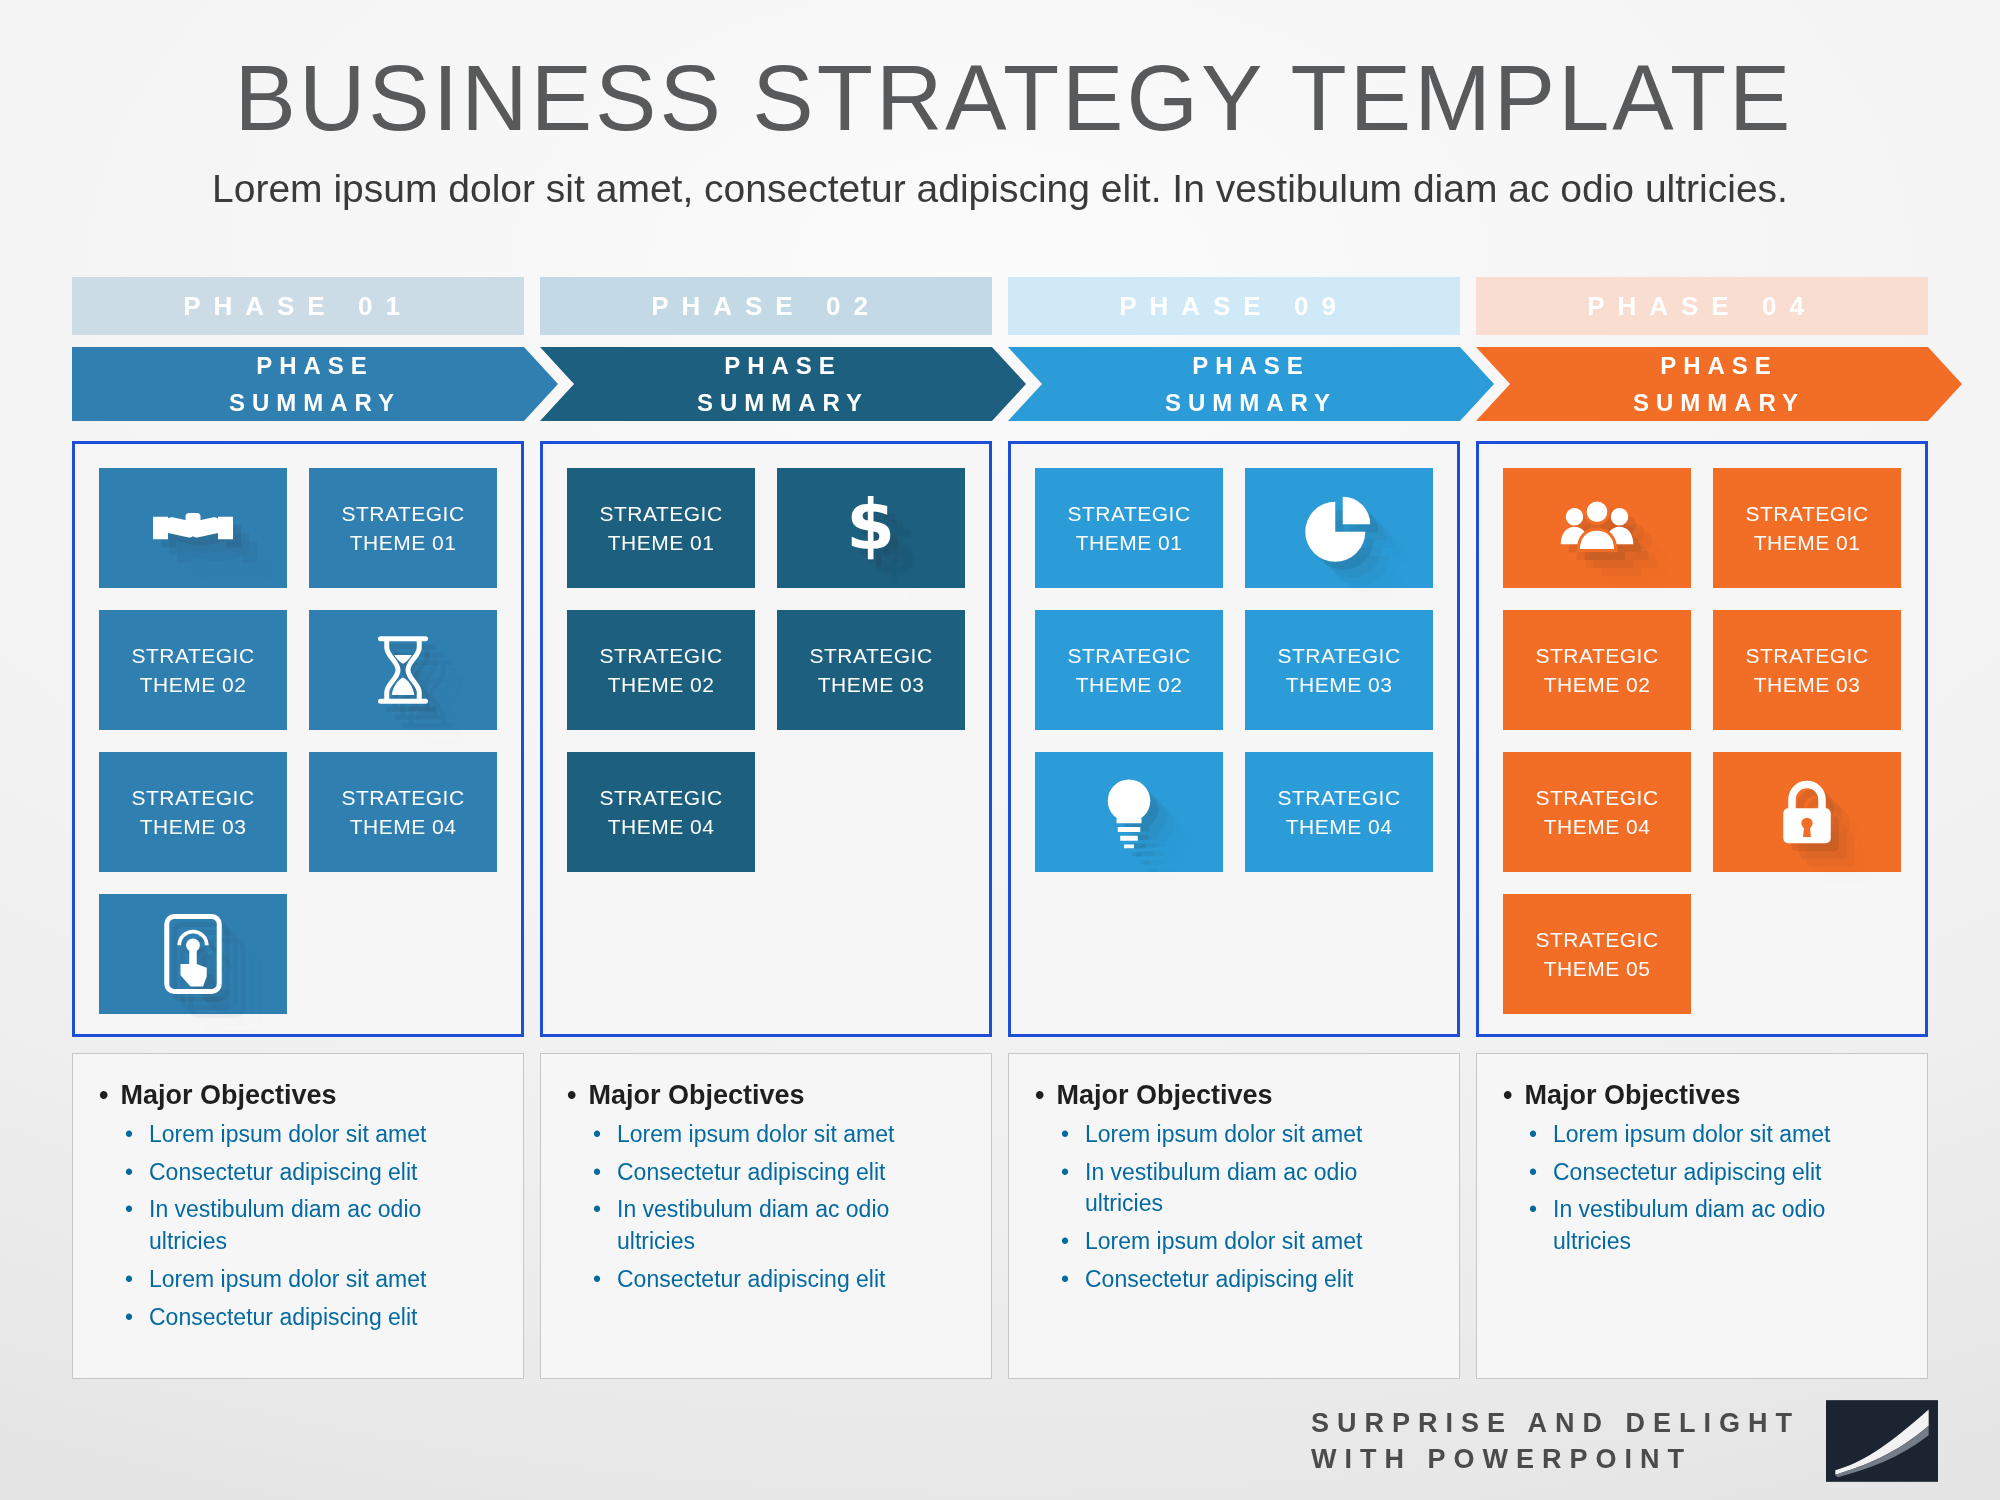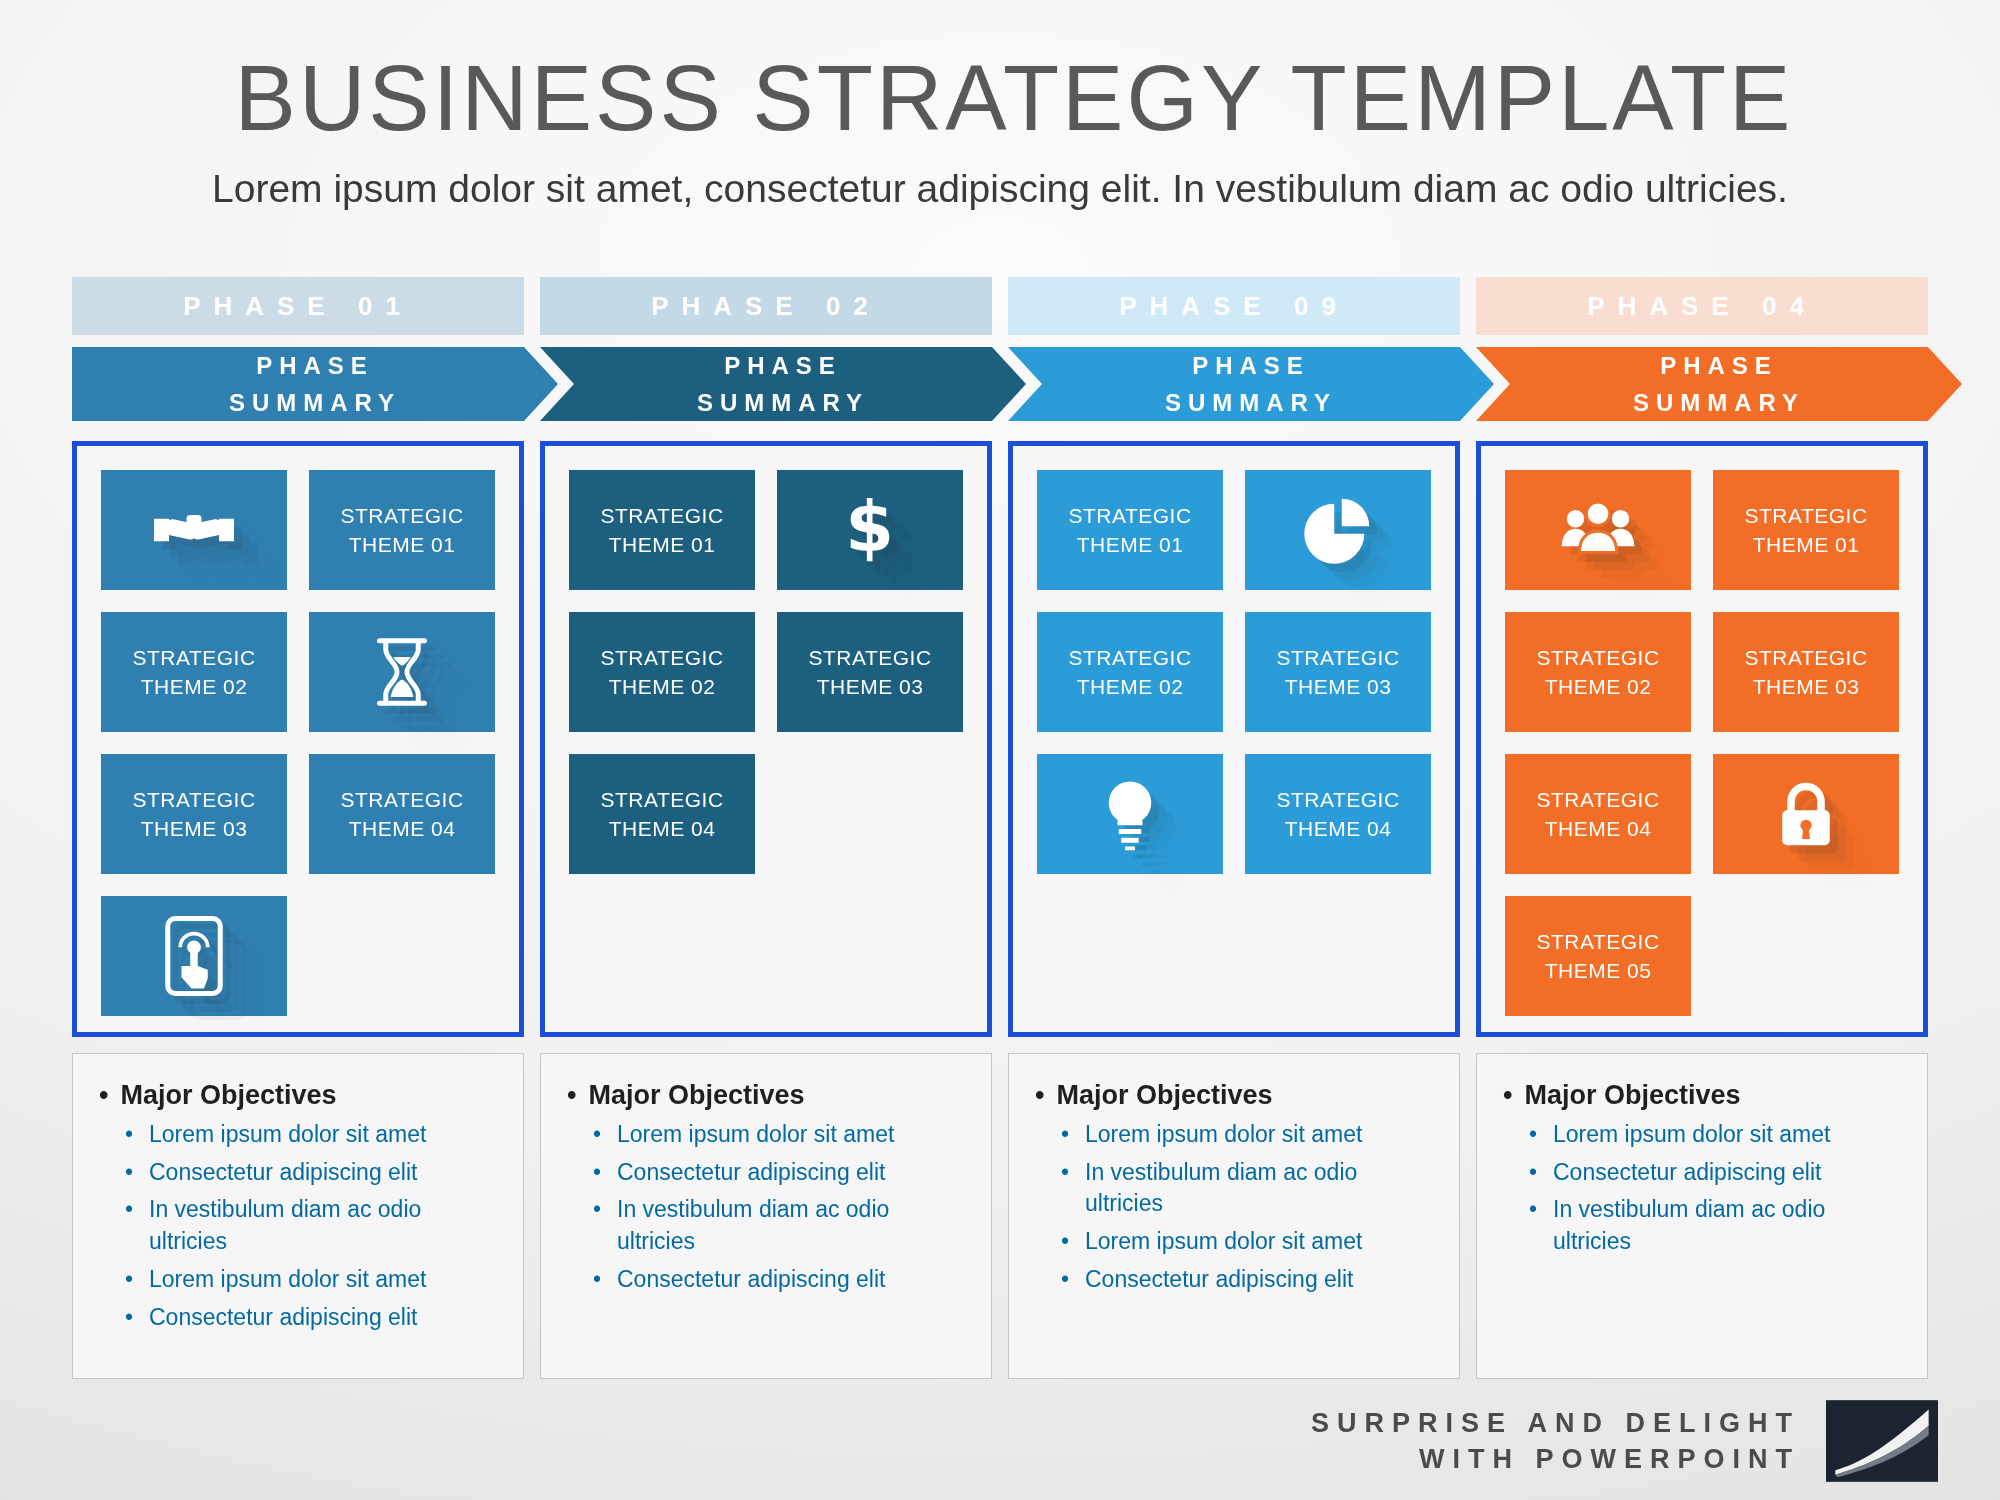--- a/index.html
+++ b/index.html
@@ -23,42 +23,42 @@
 
   .phase-arrow {
     margin-top:12px; height:74px; width:calc(100% + 34px);
     background:var(--accent);
     clip-path:polygon(0 0, 93% 0, 100% 50%, 93% 100%, 0 100%);
     display:flex; align-items:center; justify-content:center;
   }
   .phase-arrow.notched { clip-path:polygon(0 0, 93% 0, 100% 50%, 93% 100%, 0 100%, 7% 50%); }
   .phase-arrow-label { color:#fff; font-size:24px; letter-spacing:7px; text-align:center; width:250px; line-height:1.55; font-weight:bold; }
 
-  .tiles-panel { margin-top:20px; height:596px; border:5px solid #1d4ed8; background:#f6f6f6; padding:24px; }
+  .tiles-panel { margin-top:20px; height:596px; border:3px solid #1d4ed8; background:#f6f6f6; padding:24px; }
   .tiles-grid { display:grid; grid-template-columns:1fr 1fr; gap:22px; }
   .tile {
     height:120px; background:var(--accent); color:#fff;
     display:flex; align-items:center; justify-content:center;
     text-align:center; font-size:21px; line-height:1.4; letter-spacing:0.5px; padding:10px;
   }
   .tile-icon svg {
     width:80px; height:80px;
     filter: drop-shadow(8px 8px 0 rgba(40,40,40,0.10))
             drop-shadow(16px 16px 0 rgba(40,40,40,0.065))
             drop-shadow(24px 24px 0 rgba(40,40,40,0.04));
   }
 
   .objectives-panel { margin-top:16px; height:326px; border:1px solid #c7c7c7; background:#f6f6f6; padding:26px 26px; }
   .objectives-title { font-size:27px; font-weight:bold; color:#1f1f1f; display:flex; gap:12px; }
   .objectives-list { list-style:none; margin:8px 0 0 24px; }
   .objectives-list li { position:relative; font-size:23px; color:#0369a1; padding-left:26px; margin-bottom:6px; line-height:1.38; }
   .objectives-list li::before { content:"\2022"; position:absolute; left:2px; }
 
   .footer { position:absolute; right:62px; bottom:18px; display:flex; align-items:center; gap:26px; }
-  .footer-text { text-align:right; font-size:27px; letter-spacing:8px; color:#4b4b4b; line-height:1.35; font-weight:bold;margin-left:20px; }
+  .footer-text { text-align:left; font-size:27px; letter-spacing:8px; color:#4b4b4b; line-height:1.35; font-weight:bold;margin-left:20px; }
   .footer-logo { width:112px; height:82px; }
   .footer-logo svg { width:100%; height:100%; display:block; }
 </style>
 </head>
 <body>
 
 <div class="page">
 
   <div class="header">
     <div class="title">BUSINESS STRATEGY TEMPLATE</div>

